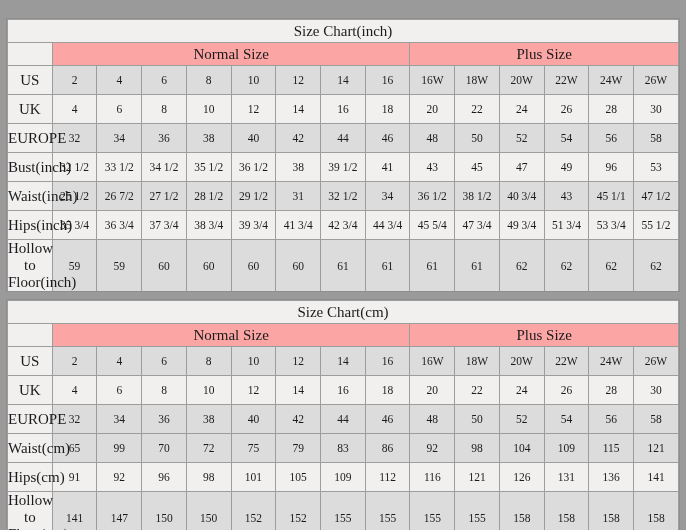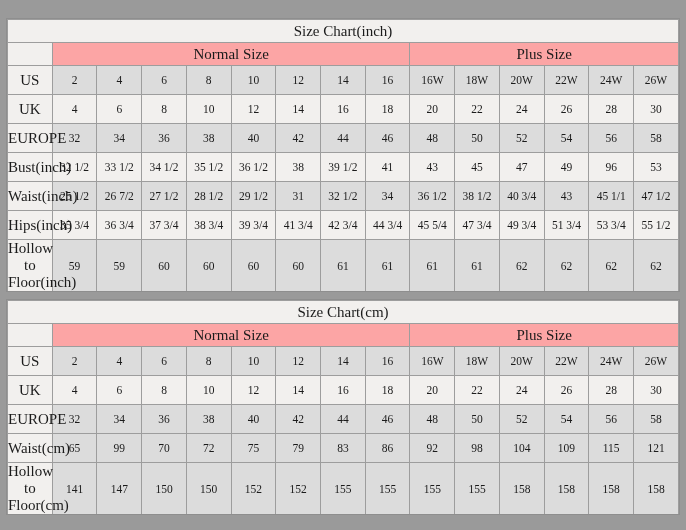--- a/index.html
+++ b/index.html
@@ -286,20 +286,37 @@
         <td class="datacell">79</td>
         <td class="datacell">83</td>
         <td class="datacell">86</td>
         <td class="datacell">92</td>
         <td class="datacell">98</td>
         <td class="datacell">104</td>
         <td class="datacell">109</td>
         <td class="datacell">115</td>
         <td class="datacell last-col">121</td>
       </tr>
+      <tr class="plain">
+        <td class="rowlabel colw-label">Hips(cm)</td>
+        <td class="datacell">91</td>
+        <td class="datacell">92</td>
+        <td class="datacell">96</td>
+        <td class="datacell">98</td>
+        <td class="datacell">101</td>
+        <td class="datacell">105</td>
+        <td class="datacell">109</td>
+        <td class="datacell">112</td>
+        <td class="datacell">116</td>
+        <td class="datacell">121</td>
+        <td class="datacell">126</td>
+        <td class="datacell">131</td>
+        <td class="datacell">136</td>
+        <td class="datacell last-col">141</td>
+      </tr>
       <tr class="shaded lastrow">
         <td class="rowlabel tall colw-label">Hollow to Floor(cm)</td>
         <td class="datacell tall">141</td>
         <td class="datacell tall">147</td>
         <td class="datacell tall">150</td>
         <td class="datacell tall">150</td>
         <td class="datacell tall">152</td>
         <td class="datacell tall">152</td>
         <td class="datacell tall">155</td>
         <td class="datacell tall">155</td>

